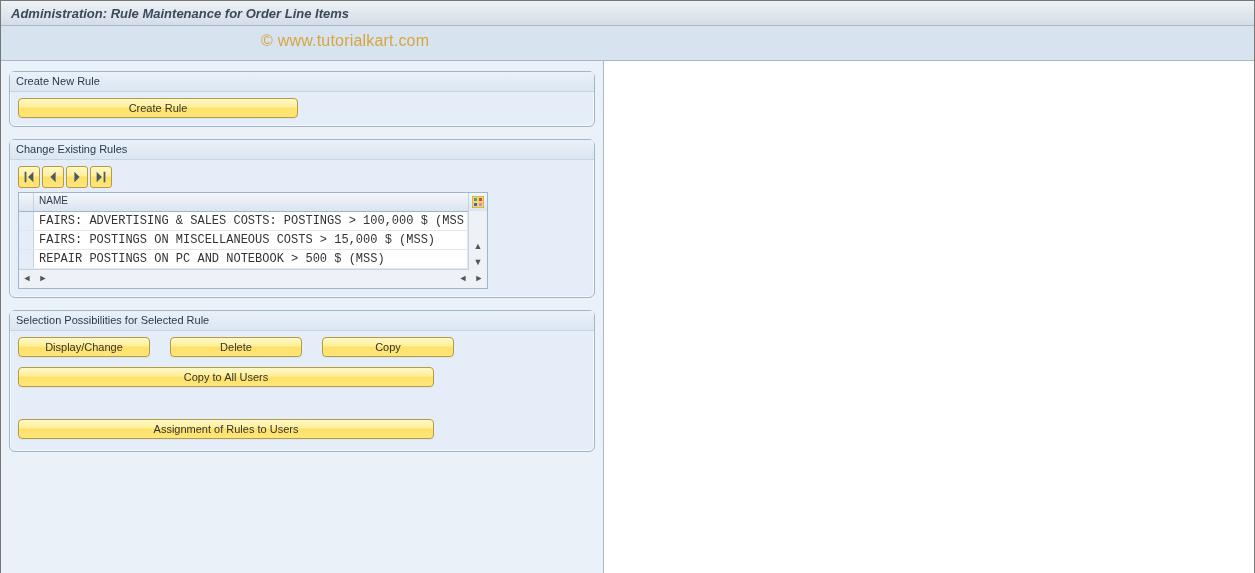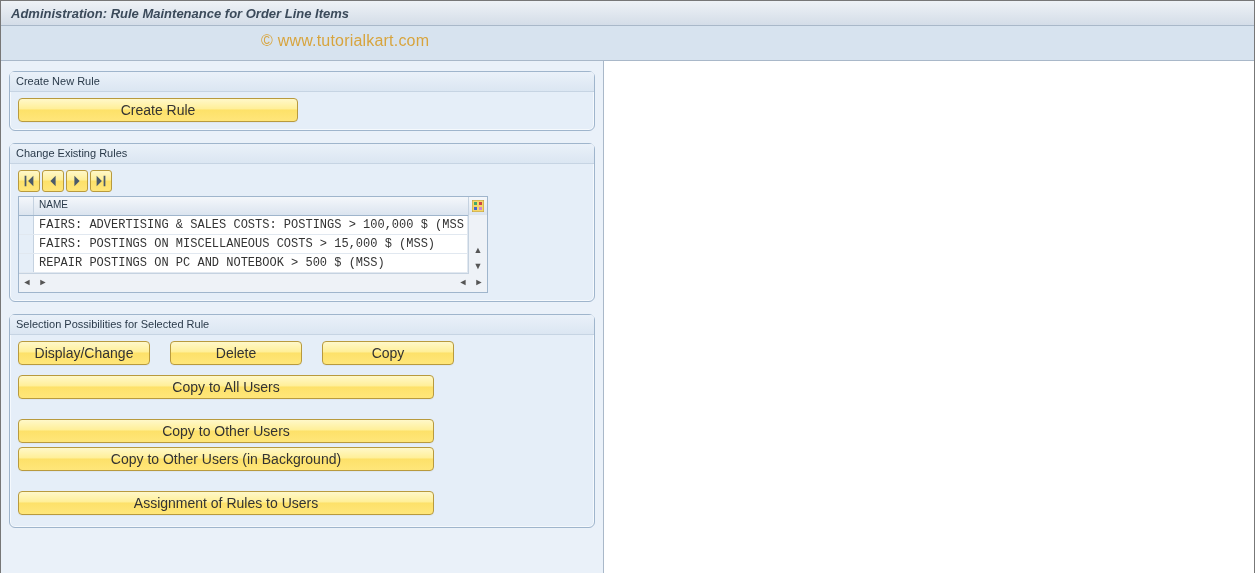--- a/index.html
+++ b/index.html
@@ -94,21 +94,21 @@
     padding: 6px 8px 0 8px;
   }
 
   
   .sap-btn {
     display: inline-block;
     background: linear-gradient(to bottom,#fff8c9 0%, #ffef98 45%, #fde169 50%, #ffe67a 100%);
     border: 1px solid #b89a3e;
     border-radius: 4px;
     color: #333;
-    font-size: 14px;
+    font-size: 11px;
     padding: 3px 0;
     text-align: center;
     cursor: pointer;
     box-shadow: 0 1px 0 rgba(0,0,0,0.03);
   }
   .w-xlarge { width: 278px; }
   .w-wide   { width: 414px; margin-bottom: 4px; display:block;}
   .w-med    { width: 130px; margin-right: 6px; }
 
   
@@ -300,24 +300,20 @@
             <div class="sap-btn w-med">Delete</div>
             <div class="sap-btn w-med">Copy</div>
           </div>
 
           <div class="btn-stack">
             <div class="sap-btn w-wide">Copy to All Users</div>
           </div>
 
           <div class="spacer-sm"></div>
 
-          <div class="btn-stack">
-            <div class="sap-btn w-wide">Copy to Other Users</div>
-            <div class="sap-btn w-wide">Copy to Other Users (in Background)</div>
-          </div>
 
           <div class="spacer-sm"></div>
 
           <div class="btn-stack">
             <div class="sap-btn w-wide">Assignment of Rules to Users</div>
           </div>
 
         </div>
       </div>
 

